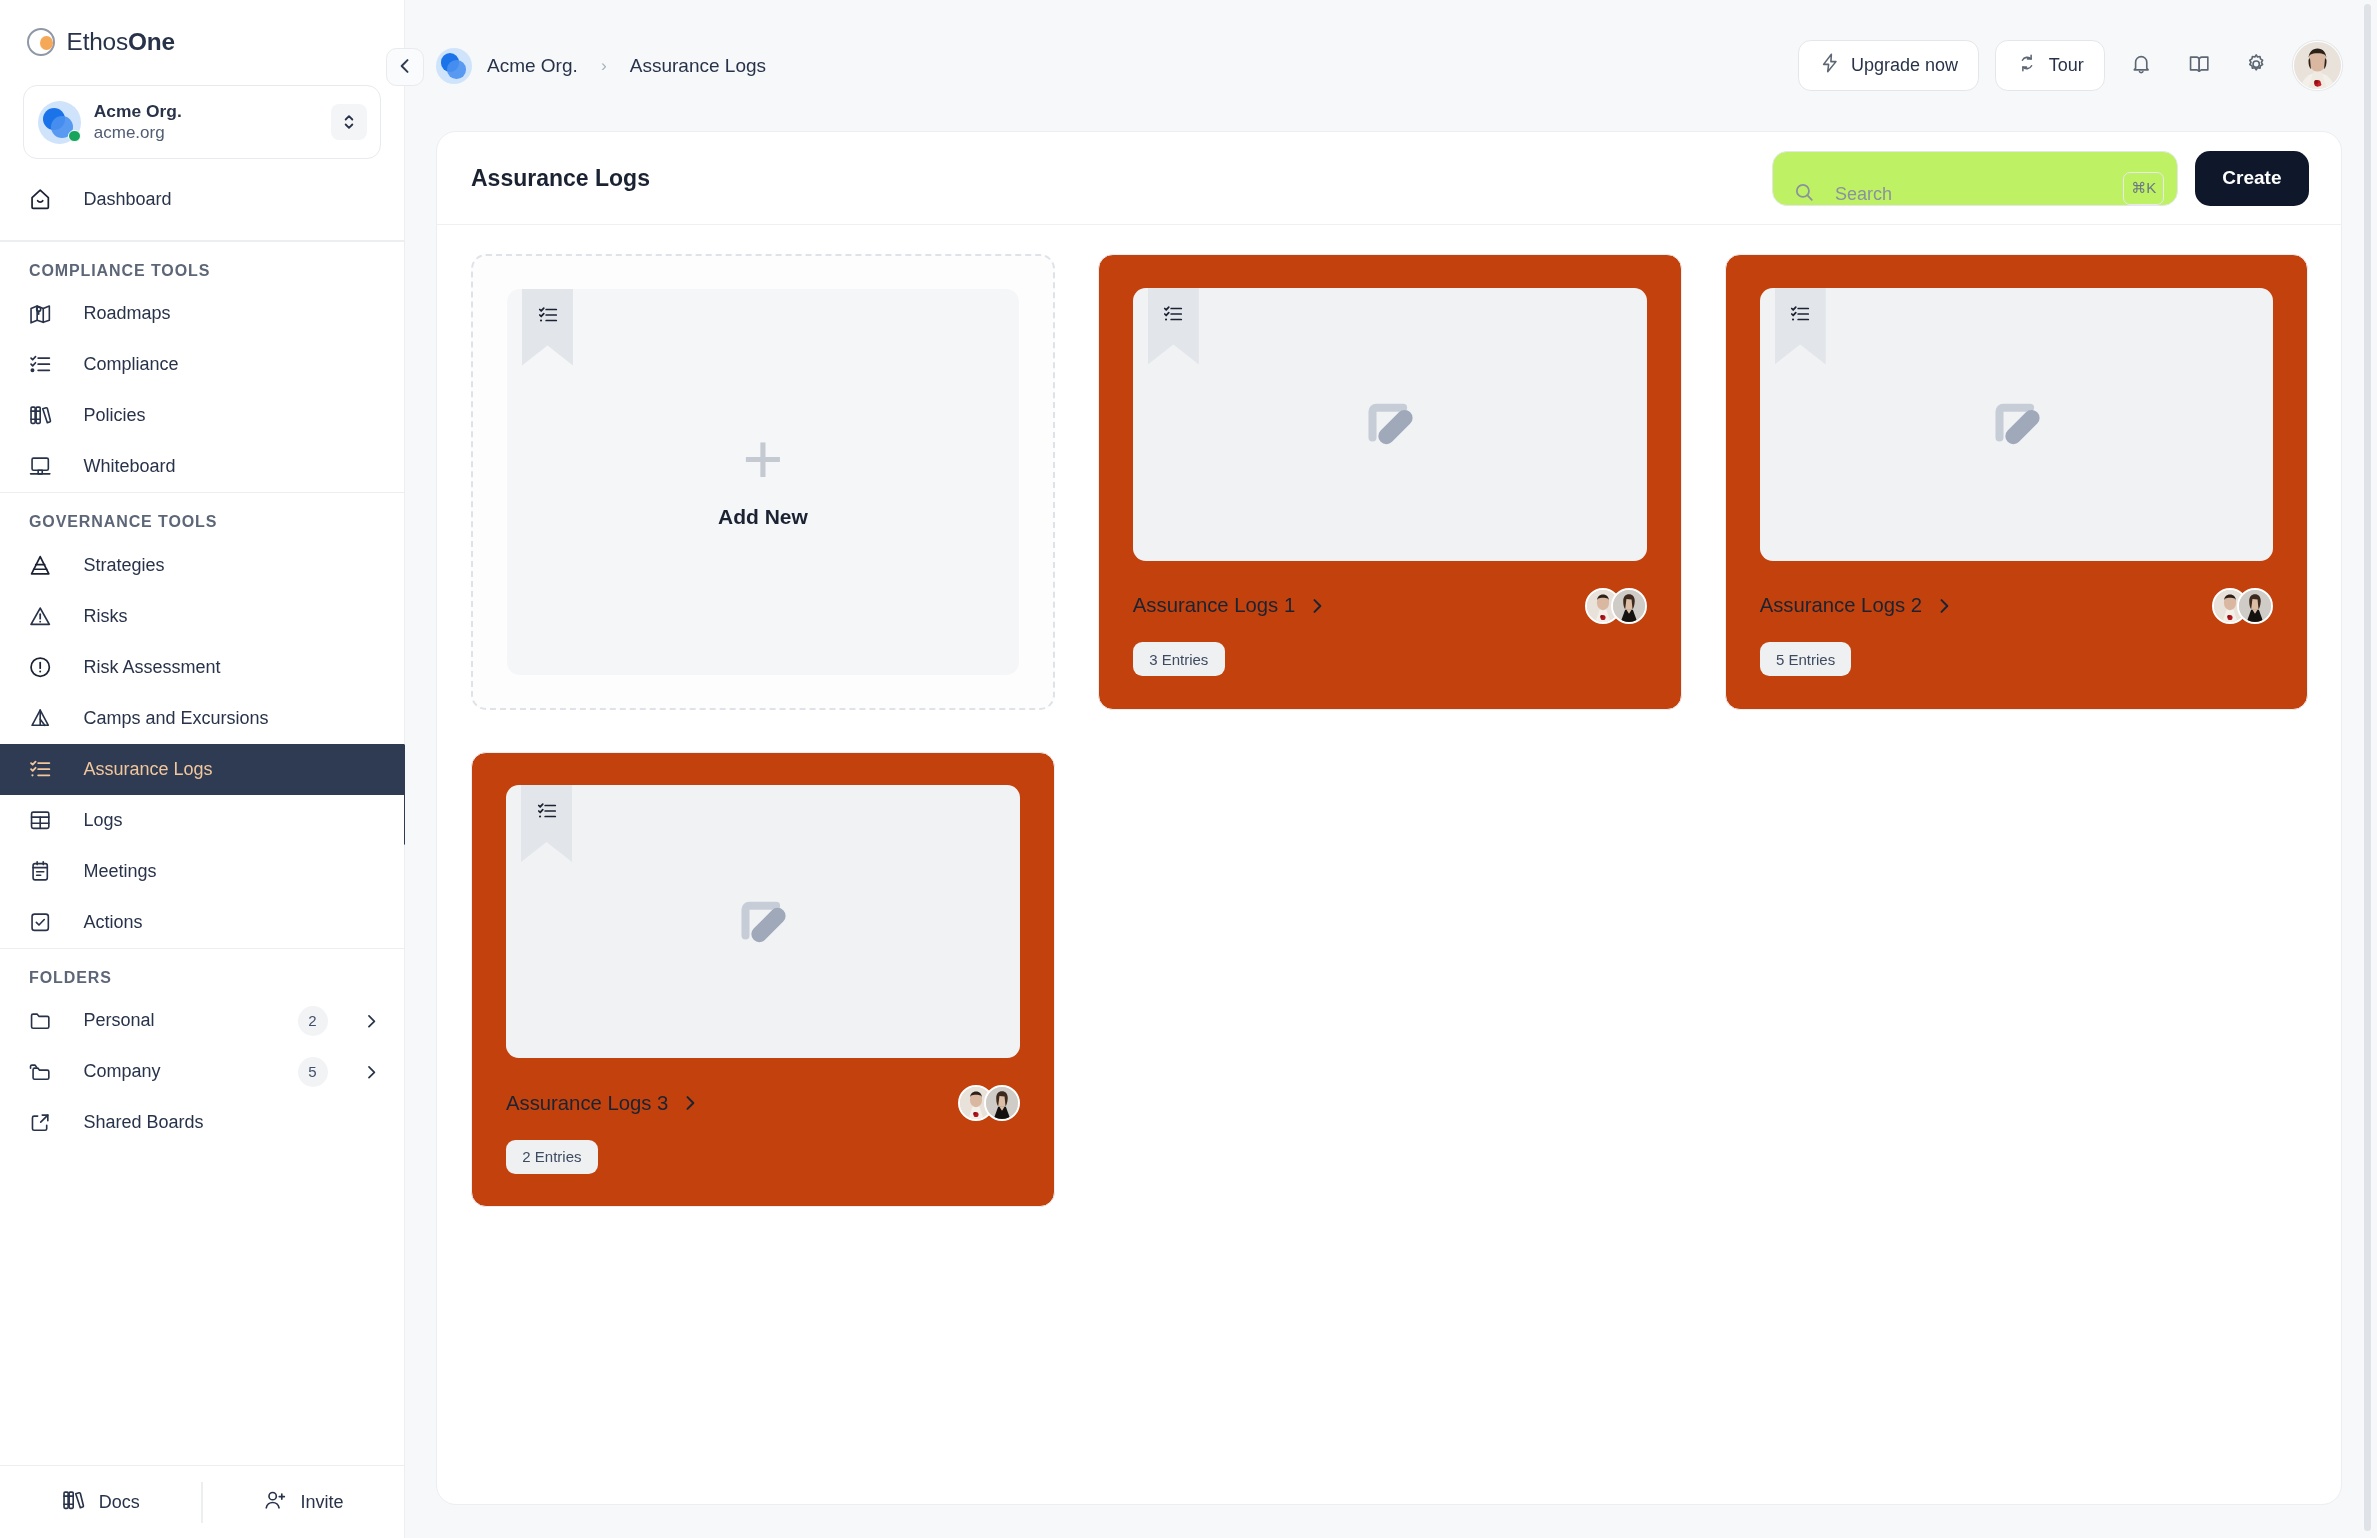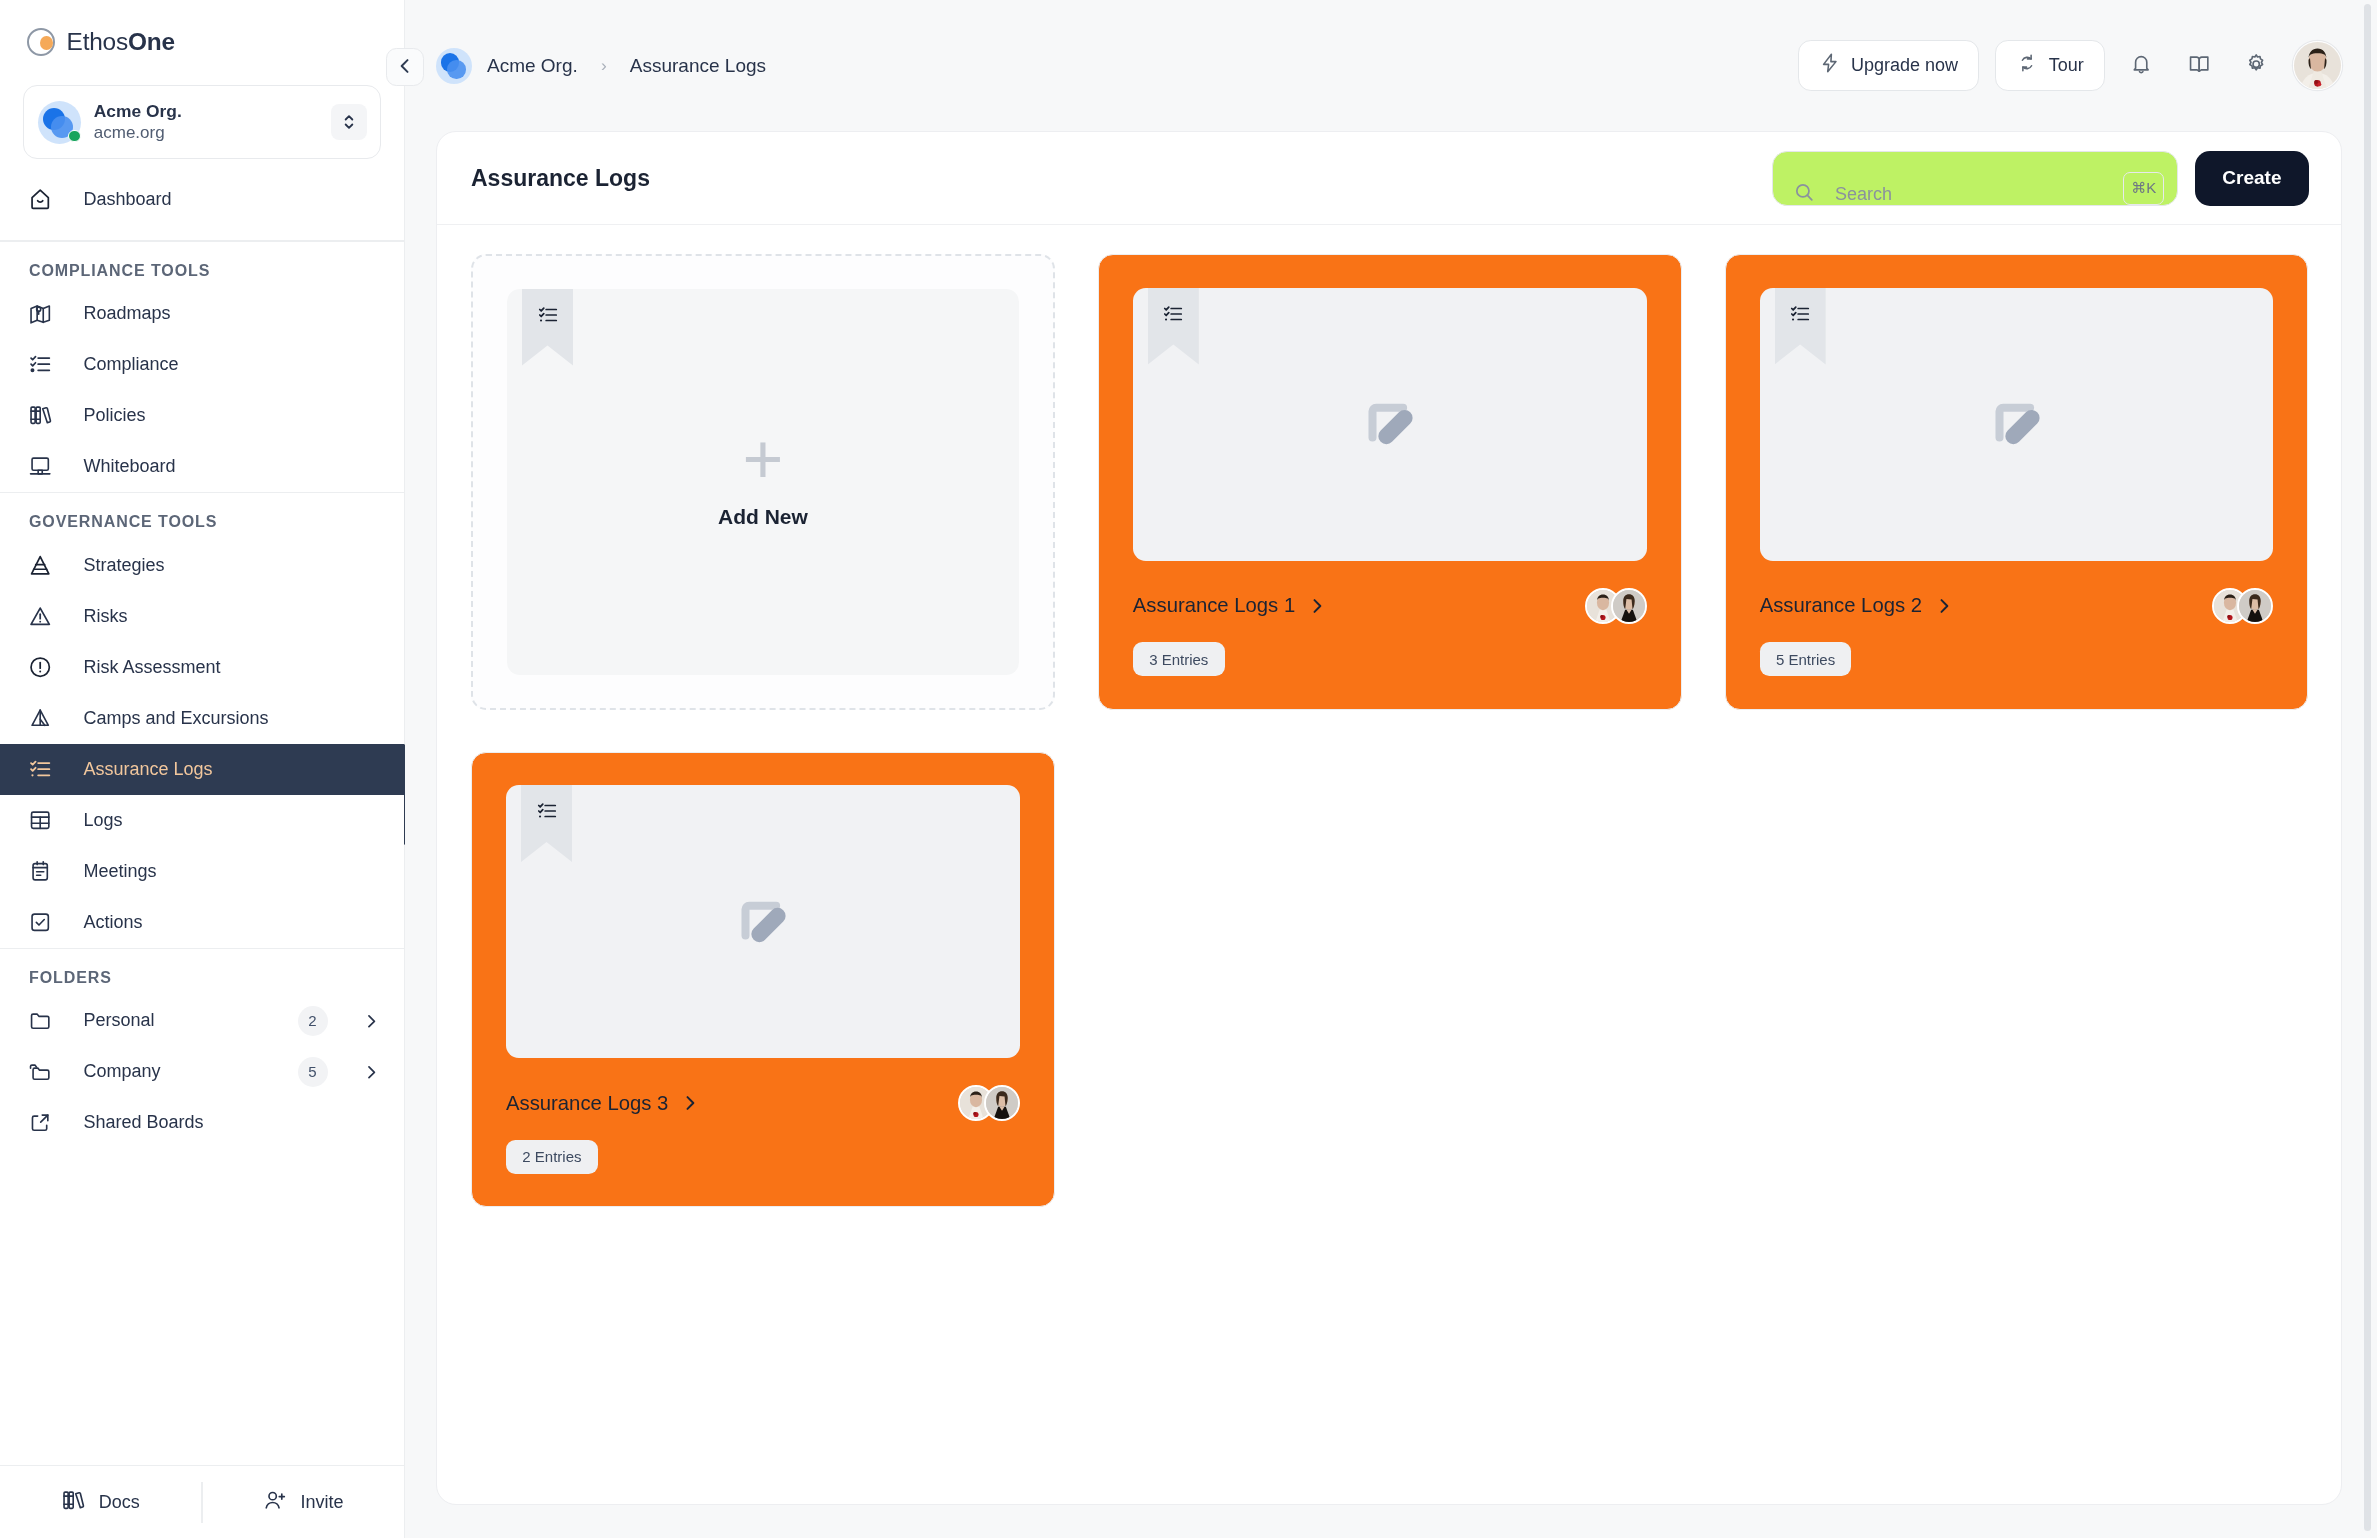--- a/index.html
+++ b/index.html
@@ -144,21 +144,21 @@
   .create-btn {
     height: 55px; background: #0f172a; color: #fff; border: 0; border-radius: 15px;
     padding: 0 27px; font-size: 19px; font-family: inherit; cursor: pointer; font-weight: 700;
   }
 
   .grid {
     padding: 29px 32.5px 32.5px 34px; display: grid;
     grid-template-columns: repeat(3, 1fr); gap: 42px 43px; align-content: start;
   }
   .card {
-    border: 1.7px solid #eceef1; border-radius: 15px; background: #f97316;
+    border: 1.7px solid #eceef1; border-radius: 15px; background: #c2410c;
     padding: 32.5px 34px 32.5px 34px; min-height: 426px; display: flex; flex-direction: column;
     cursor: pointer;
   }
   .card.add-new { border: 2.3px dashed #dfe3e8; background: #fdfdfe; }
   .thumb {
     background: #f1f2f4; border-radius: 12.8px; flex: 1; position: relative;
     display: flex; align-items: center; justify-content: center; min-height: 273px;
   }
   .card.add-new .thumb { background: #f5f6f7; flex-direction: column; gap: 21px; }
   .ribbon {

